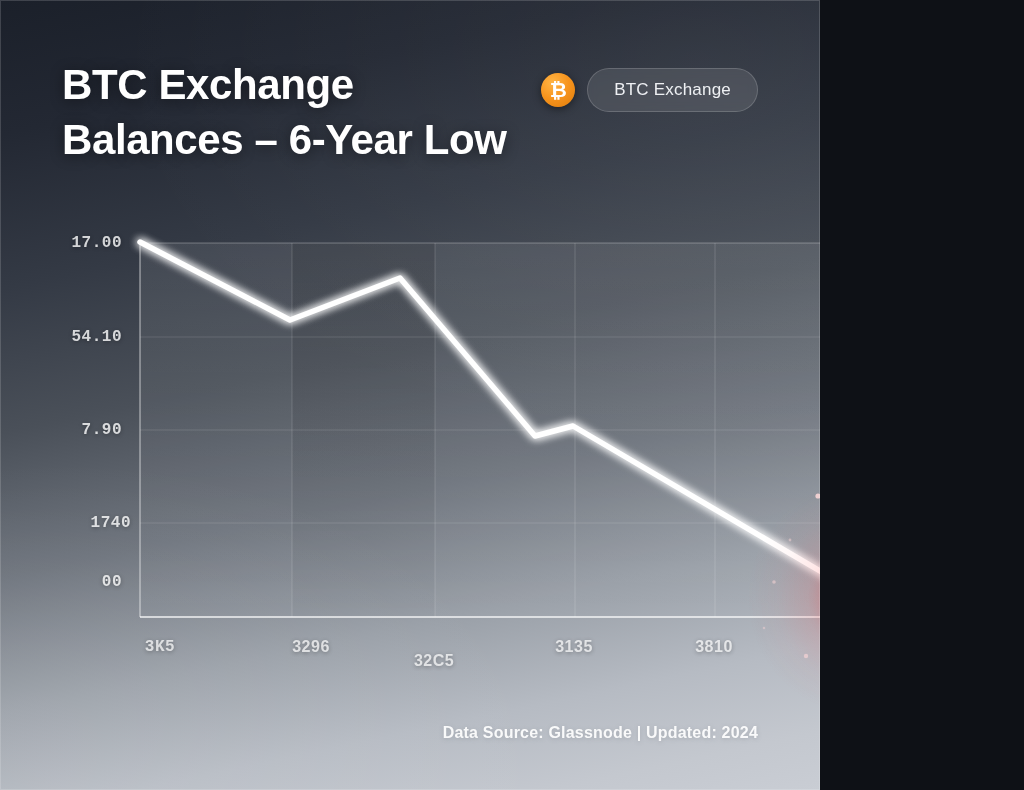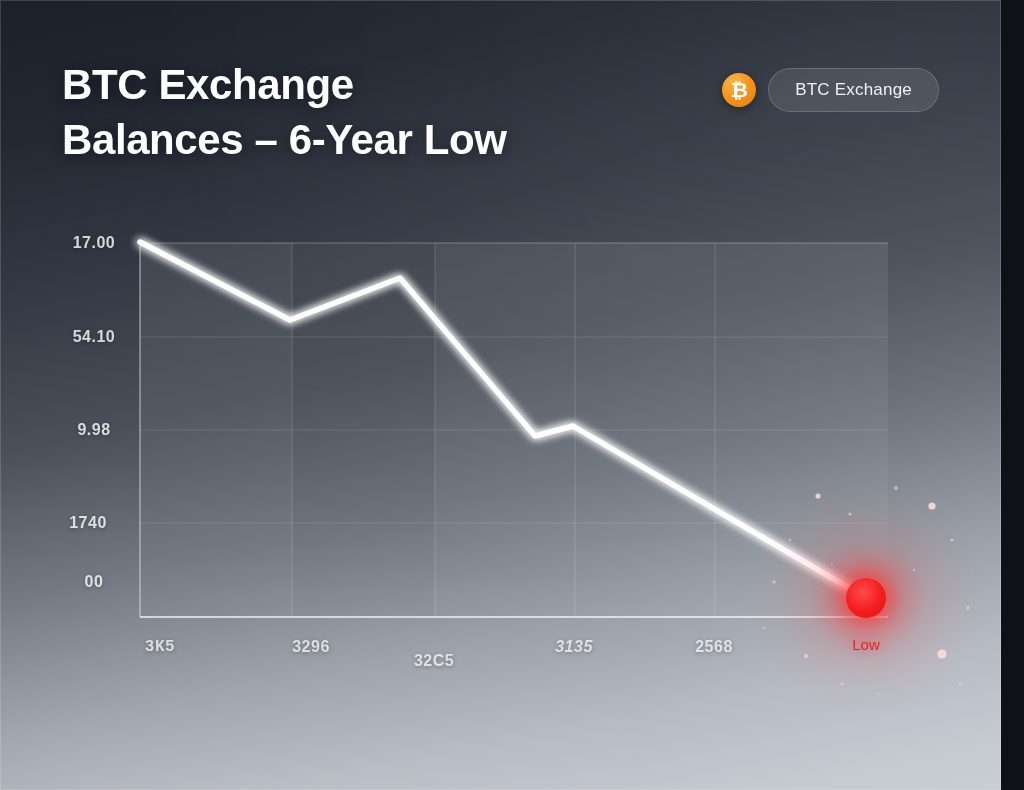--- a/index.html
+++ b/index.html
@@ -5,21 +5,21 @@
   * { margin:0; padding:0; box-sizing:border-box; }
   html,body { width:1024px; height:790px; overflow:hidden; }
   body {
     font-family:"Liberation Sans", sans-serif;
     background:#0e1116;
   }
 
   
   #poster {
     position:relative;
-    width:1001px; height:790px;
+    width:820px; height:790px;
     overflow:hidden;
     background:
       linear-gradient(168deg,
         #1b202a 0%,
         #232833 14%,
         #343a45 30%,
         #4a5059 45%,
         #6e747d 60%,
         #9aa0a8 74%,
         #b6bbc3 85%,
@@ -74,21 +74,21 @@
   #plot { position:absolute; left:0; top:0; width:1024px; height:790px; }
 
   .ylab, .xlab {
     position:absolute;
     color:rgba(255,255,255,.80);
     font-size:16px; font-weight:700;
     letter-spacing:.5px;
     text-shadow:0 1px 4px rgba(0,0,0,.30);
     white-space:nowrap;
   }
-  .ylab { text-align:center; transform:translateY(-50%); }
+  .ylab { text-align:right; transform:translateY(-50%);font-family:Liberation Mono, monospace; }
   .xlab {
     color:rgba(255,255,255,.72);
     font-weight:700;
     transform:translateX(-50%);
   }
 
   #low-label {
     position:absolute;
     color:#ef2020; font-size:15px; font-weight:400;
     transform:translateX(-50%);
@@ -180,29 +180,29 @@
     </g>
 
     <line x1="140" y1="243" x2="140" y2="617" stroke="#ffffff" stroke-opacity=".45" stroke-width="1.5"></line>
     <line x1="140" y1="617" x2="888" y2="617" stroke="#ffffff" stroke-opacity=".65" stroke-width="2"></line>
 
     <polyline points="140,242 290,320 400,278 535,436 573,426 866,598" fill="none" stroke="#ffffff" stroke-width="5.5" stroke-linejoin="round" stroke-linecap="round" filter="url(#lineGlow)"></polyline>
   </svg>
 
   <div class="ylab" style="left:66px;top:243px;width:56px;">17.00</div>
   <div class="ylab" style="left:66px;top:337px;width:56px;">54.10</div>
-  <div class="ylab" style="left:66px;top:430px;width:56px;">9.98</div>
-  <div class="ylab" style="left:60px;top:523px;width:56px;">1740</div>
+  <div class="ylab" style="left:66px;top:430px;width:56px;">7.90</div>
+  <div class="ylab" style="left:75px;top:523px;width:56px;">1740</div>
   <div class="ylab" style="left:66px;top:582px;width:56px;">00</div>
 
   <div class="xlab" style="left:160px;top:638px;font-family:Liberation Mono, monospace;">3K5</div>
   <div class="xlab" style="left:311px;top:638px;">3296</div>
   <div class="xlab" style="left:434px;top:638px;margin-top:14px;">32C5</div>
-  <div class="xlab" style="left:574px;top:638px;font-style:italic;">3135</div>
-  <div class="xlab" style="left:714px;top:638px;">2568</div>
+  <div class="xlab" style="left:574px;top:638px;">3135</div>
+  <div class="xlab" style="left:714px;top:638px;">3810</div>
 
   <div id="glow" style="left:866px;top:598px;"></div>
   <svg style="position:absolute;left:746px;top:478px;width:240px;height:240px;pointer-events:none;" viewBox="0 0 240 240">
     <g fill="#ffd9d9">
       <circle cx="72" cy="18" r="2.6" opacity=".85"></circle>
       <circle cx="104" cy="36" r="1.5" opacity=".60"></circle>
       <circle cx="150" cy="10" r="1.9" opacity=".55"></circle>
       <circle cx="186" cy="28" r="3.6" opacity=".90"></circle>
       <circle cx="206" cy="62" r="1.6" opacity=".55"></circle>
       <circle cx="44" cy="62" r="1.4" opacity=".45"></circle>
@@ -214,15 +214,16 @@
       <circle cx="222" cy="130" r="1.7" opacity=".55"></circle>
       <circle cx="214" cy="206" r="1.4" opacity=".40"></circle>
       <circle cx="132" cy="216" r="1.2" opacity=".35"></circle>
       <circle cx="168" cy="92" r="1.3" opacity=".45"></circle>
       <circle cx="86" cy="86" r="1.1" opacity=".35"></circle>
     </g>
   </svg>
   <div id="dot" style="left:866px;top:598px;"></div>
   <div id="low-label" style="left:866px;top:636px;">Low</div>
 
+  <div id="footer">Data Source: Glassnode | Updated: 2024</div>
 
   <div id="edge"></div>
 </div>
 
 </body></html>

